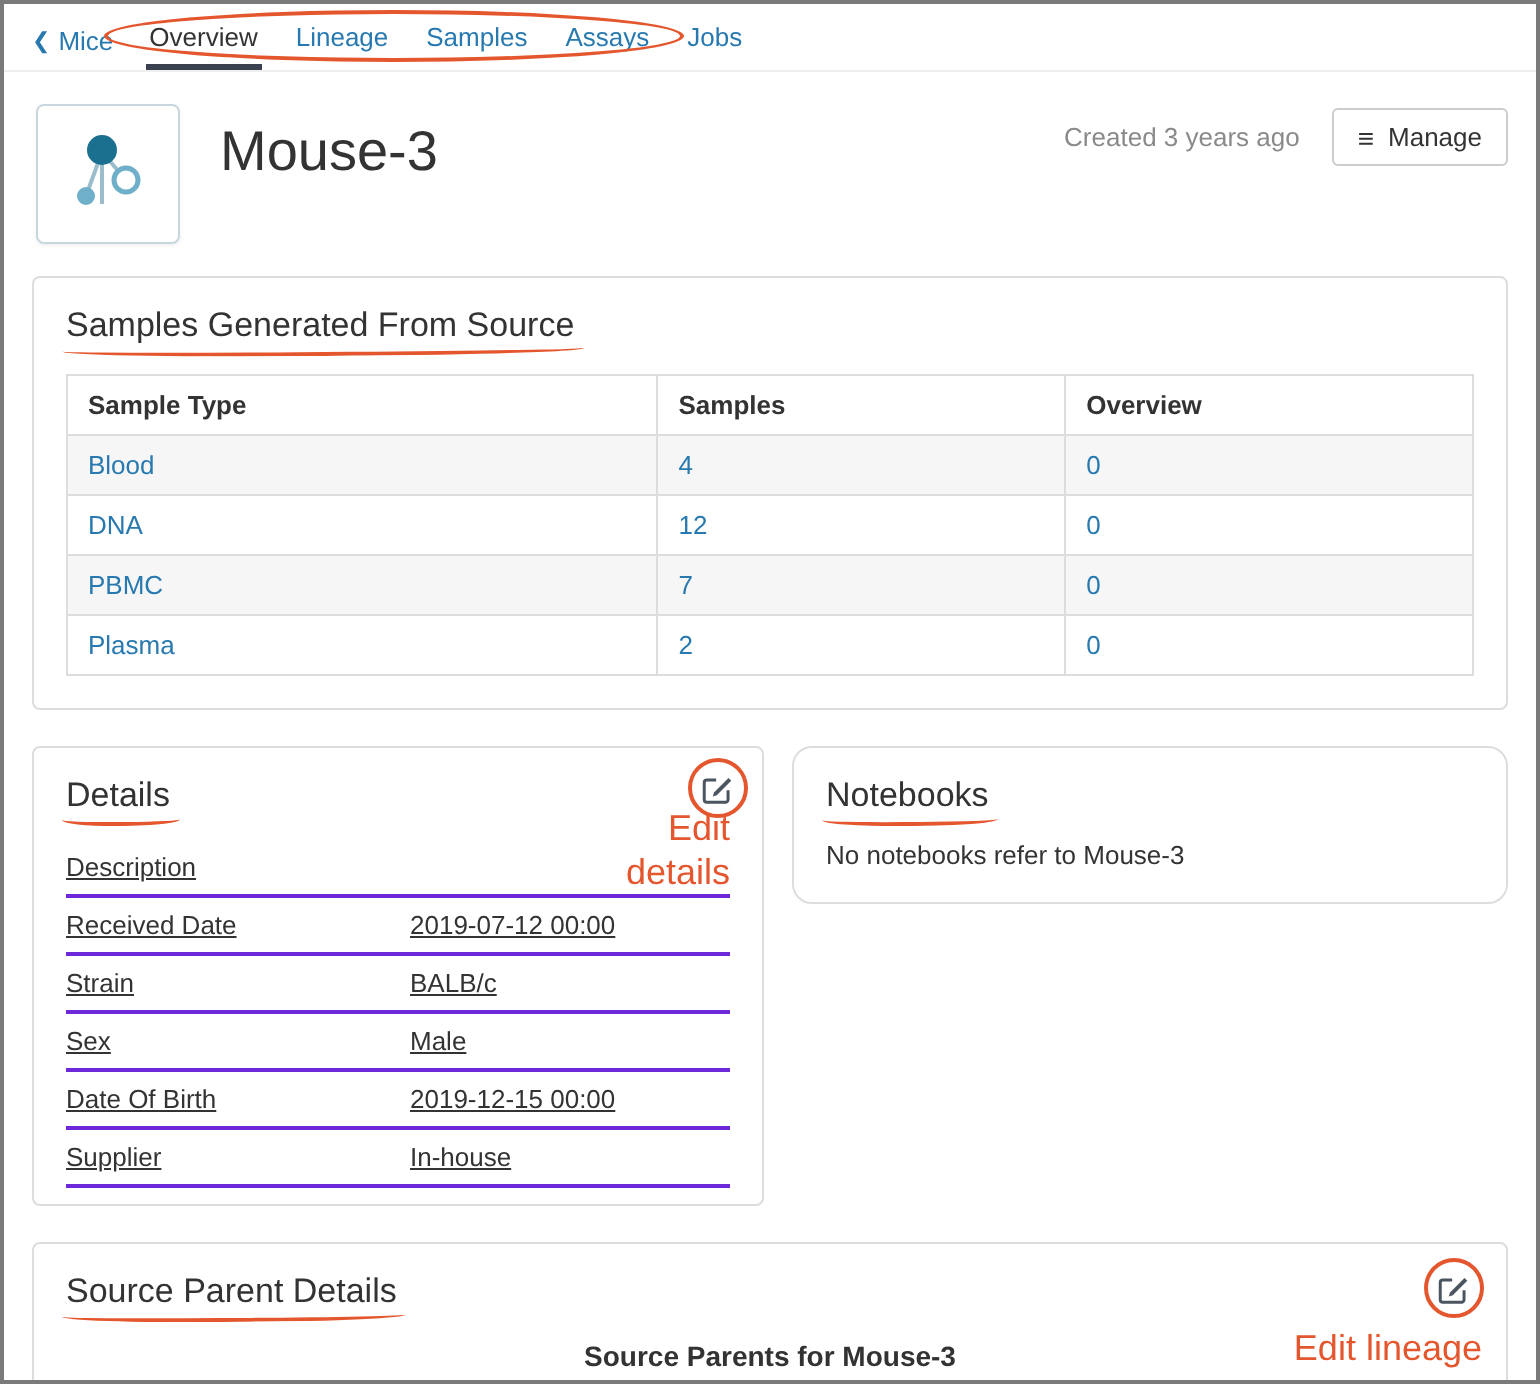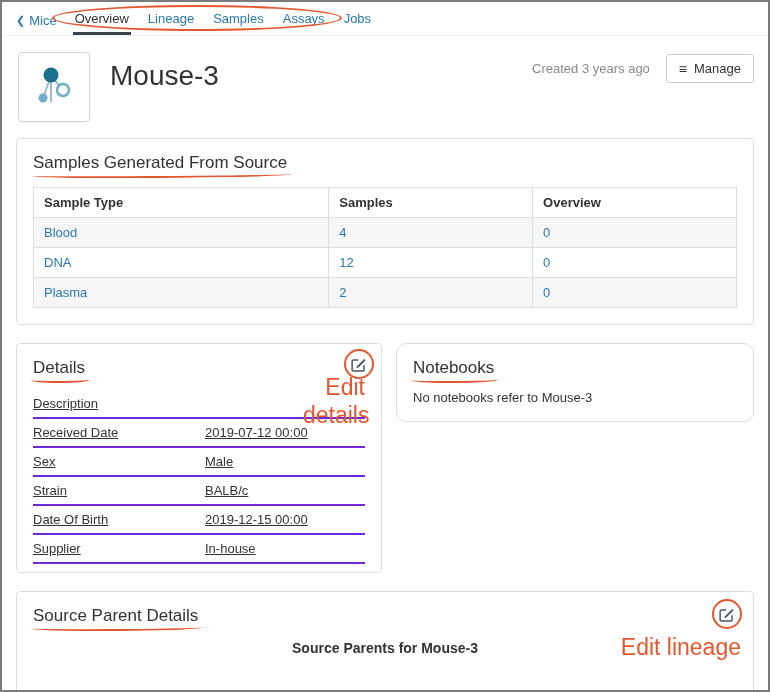--- a/index.html
+++ b/index.html
@@ -47,21 +47,21 @@
   .details-panel{flex:0 0 366px;border:1px solid var(--border);border-radius:4px;padding:12px 16px 8px 16px;position:relative;background:#fff;}
   .notebooks-panel{flex:1;border:1px solid var(--border);border-radius:10px;padding:12px 16px 16px 16px;background:#fff;}
   .dtable{margin-top:12px;}
   .drow{display:flex;border-bottom:2px solid #6d28d9;padding:6px 0;min-height:25px;text-decoration:underline;}
   .dlabel{width:172px;color:#333;}
   .dvalue{flex:1;color:#333;}
   .nb-msg{margin-top:12px;color:#333;}
   
   .edit-ic{position:absolute;cursor:pointer;width:17px;height:17px;display:inline-block;}
   .ring{position:absolute;width:30px;height:30px;border:2.5px solid var(--annot);border-radius:50%;pointer-events:none;}
-  .annot-text{position:absolute;color:var(--annot);font-size:23px;line-height:1.2;text-align:right;}
+  .annot-text{position:absolute;color:var(--annot);font-size:18px;line-height:1.2;text-align:right;}
   
   .details-panel .edit-ic{top:12px;right:14px;}
   .details-panel .ring{top:5px;right:7px;}
   .details-panel .annot-text{top:30px;right:16px;width:62px;}
   
   .source-panel{margin:0 14px;min-height:110px;}
   .source-panel .edit-ic{top:14px;right:18px;}
   .source-panel .ring{top:7px;right:11px;}
   .source-panel .annot-text{top:42px;right:12px;white-space:nowrap;}
   .source-sub{font-weight:700;font-size:14px;margin-top:14px;text-align:center;}
@@ -120,20 +120,25 @@
           <td><a class="cell-link">Blood</a></td>
           <td><a class="cell-link">4</a></td>
           <td><a class="cell-link">0</a></td>
         </tr>
         <tr>
           <td><a class="cell-link">DNA</a></td>
           <td><a class="cell-link">12</a></td>
           <td><a class="cell-link">0</a></td>
         </tr>
         <tr>
+          <td><a class="cell-link">PBMC</a></td>
+          <td><a class="cell-link">7</a></td>
+          <td><a class="cell-link">0</a></td>
+        </tr>
+        <tr>
           <td><a class="cell-link">Plasma</a></td>
           <td><a class="cell-link">2</a></td>
           <td><a class="cell-link">0</a></td>
         </tr>
       </tbody>
     </table>
   </div>
 
   <div class="two-col">
 
@@ -152,26 +157,26 @@
       <div class="dtable">
         <div class="drow">
           <div class="dlabel">Description</div>
           <div class="dvalue"></div>
         </div>
         <div class="drow">
           <div class="dlabel">Received Date</div>
           <div class="dvalue">2019-07-12 00:00</div>
         </div>
         <div class="drow">
+          <div class="dlabel">Strain</div>
+          <div class="dvalue">BALB/c</div>
+        </div>
+        <div class="drow">
           <div class="dlabel">Sex</div>
           <div class="dvalue">Male</div>
-        </div>
-        <div class="drow">
-          <div class="dlabel">Strain</div>
-          <div class="dvalue">BALB/c</div>
         </div>
         <div class="drow">
           <div class="dlabel">Date Of Birth</div>
           <div class="dvalue">2019-12-15 00:00</div>
         </div>
         <div class="drow">
           <div class="dlabel">Supplier</div>
           <div class="dvalue">In-house</div>
         </div>
       </div>

